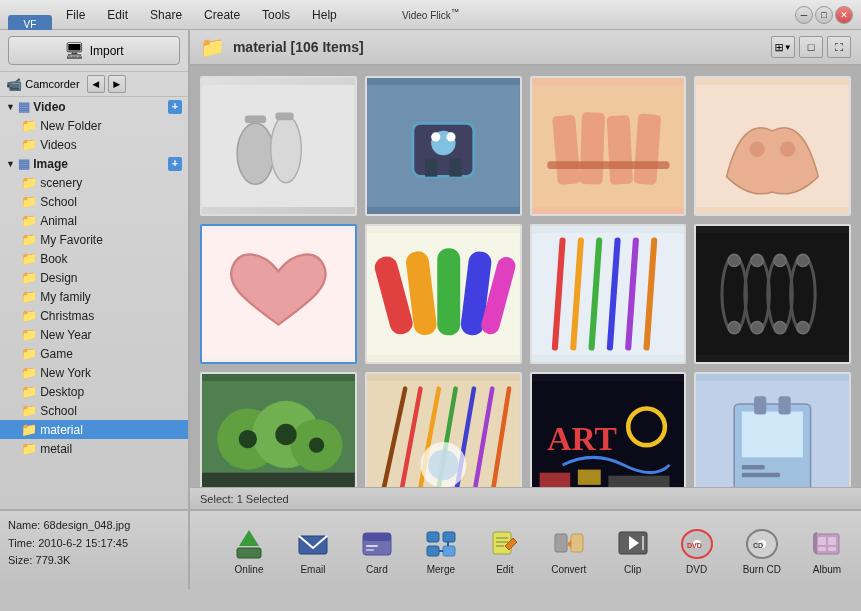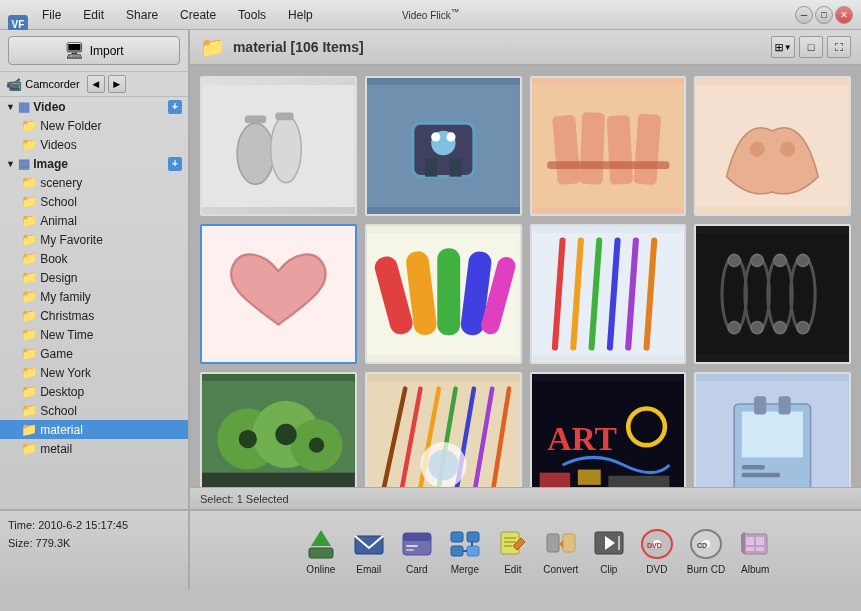--- a/index.html
+++ b/index.html
@@ -9,21 +9,21 @@
     .title-bar {
       height: 30px;
       background: linear-gradient(to bottom, #e8e8e8, #d0d0d0);
       display: flex;
       align-items: center;
       justify-content: space-between;
       padding: 0 8px;
       border-bottom: 1px solid #aaa;
     }
     .title-bar-left { display: flex; align-items: center; gap: 6px; }
-    .app-icon { width: 20px; height: 20px; background: #4a7ab5; border-radius: 3px; display: flex; align-items: center; justify-content: center; color: white; font-weight: bold; font-size: 10px; margin-top: 20px; }
+    .app-icon { width: 44px; height: 20px; background: #4a7ab5; border-radius: 3px; display: flex; align-items: center; justify-content: center; color: white; font-weight: normal; font-size: 10px; margin-top: 20px; }
     .title-bar-buttons { display: flex; gap: 2px; }
     .title-btn { width: 18px; height: 18px; border-radius: 50%; border: 1px solid #999; background: linear-gradient(to bottom, #e0e0e0, #c0c0c0); display: flex; align-items: center; justify-content: center; font-size: 9px; cursor: pointer; }
     .menu-item { padding: 2px 8px; cursor: pointer; font-size: 12px; color: #222; }
 
     
     .main-layout { display: flex; height: calc(611px - 30px - 22px - 80px); }
 
     
     .sidebar {
       width: 190px;
@@ -138,21 +138,21 @@
       padding: 6px 8px;
       font-size: 11px;
       line-height: 1.6;
       color: #222;
       border-right: 2px solid #aaa;
     }
     .toolbar {
       flex: 1;
       display: flex;
       align-items: center;
-      justify-content: center;
+      justify-content: space-between;
       padding: 4px 10px;
       margin-left: 25px;
     }
     .tool-btn {
       display: flex; flex-direction: column; align-items: center; gap: 2px;
       cursor: pointer;
       padding: 3px 6px;
       border-radius: 3px;
     }
     .tool-icon { width: 36px; height: 36px; display: flex; align-items: center; justify-content: center; font-size: 22px; }
@@ -279,21 +279,21 @@
         <span>My family</span>
       </div>
       <div class="tree-item">
         <span class="indent"></span>
         <span class="folder-icon folder-yellow">📁</span>
         <span>Christmas</span>
       </div>
       <div class="tree-item">
         <span class="indent"></span>
         <span class="folder-icon folder-yellow">📁</span>
-        <span>New Time</span>
+        <span>New Year</span>
       </div>
       <div class="tree-item">
         <span class="indent"></span>
         <span class="folder-icon folder-yellow">📁</span>
         <span>Game</span>
       </div>
       <div class="tree-item">
         <span class="indent"></span>
         <span class="folder-icon folder-yellow">📁</span>
         <span>New York</span>
@@ -488,20 +488,21 @@
     </div>
 
     <div class="status-bar">
       <span>Select:  1 Selected</span>
     </div>
   </div>
 </div>
 
 <div class="bottom-section">
   <div class="file-info">
+    <div>Name: 68design_048.jpg</div>
     <div>Time: 2010-6-2 15:17:45</div>
     <div>Size: 779.3K</div>
   </div>
 
   <div class="toolbar">
 
     <div class="tool-btn tool-online">
       <div class="tool-icon">
         <svg width="32" height="32" viewBox="0 0 32 32">
             <rect x="4" y="20" width="24" height="10" rx="2" fill="#4a7a4a" stroke="#2a5a2a" stroke-width="1"></rect>

